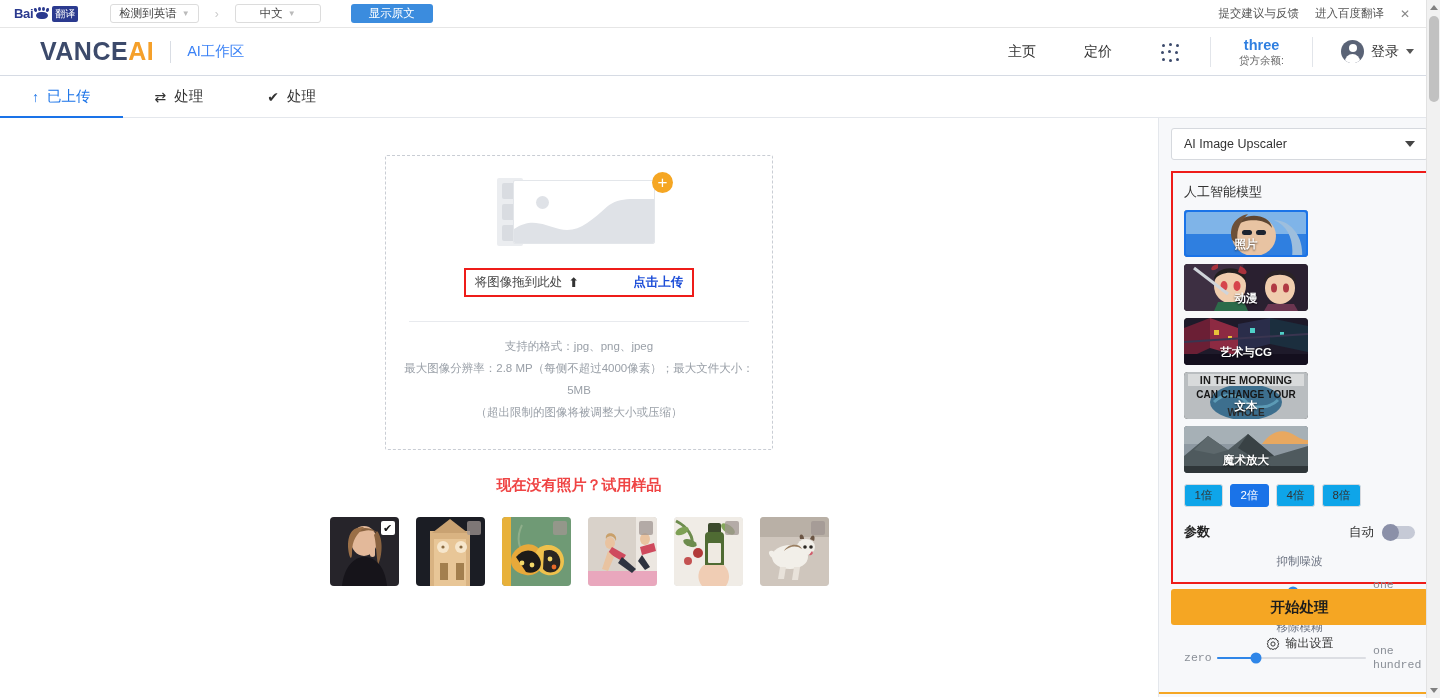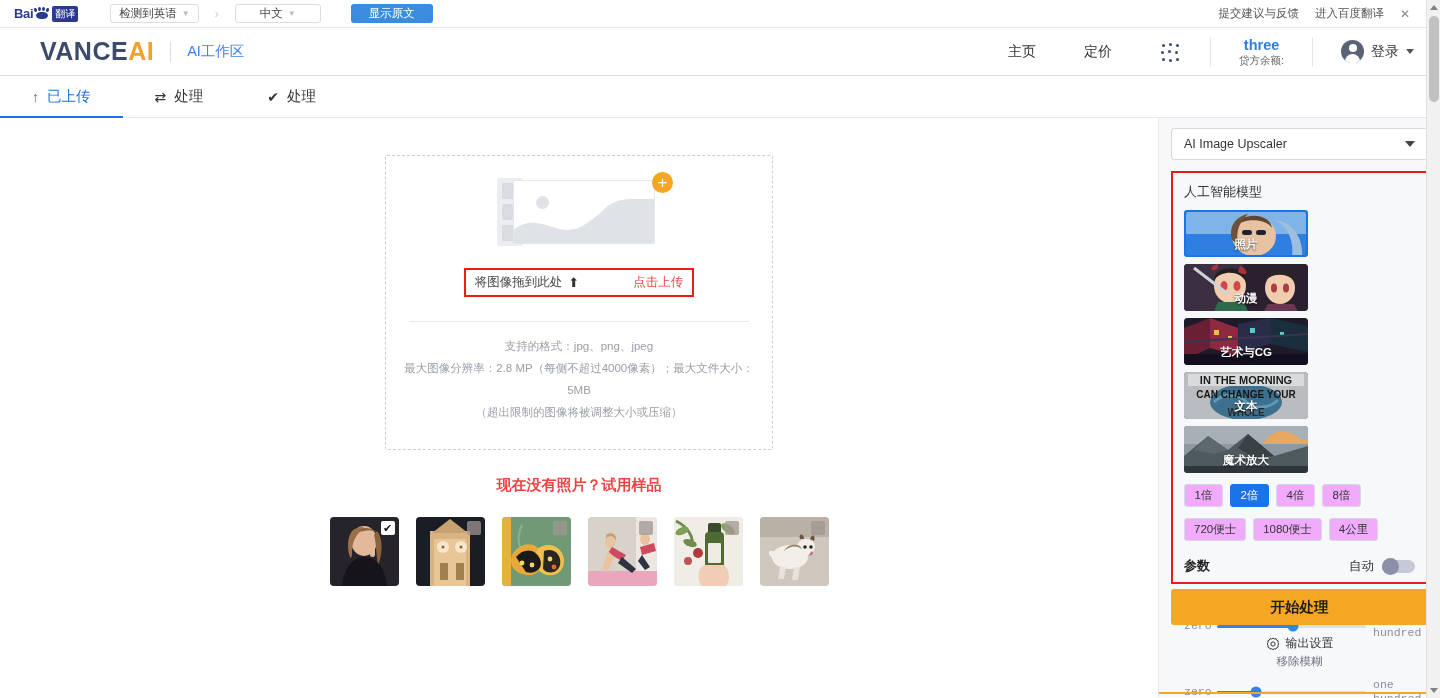--- a/index.html
+++ b/index.html
@@ -146,21 +146,21 @@
     border-radius: 50%; background: #f5a623; color: #fff;
     display: flex; align-items: center; justify-content: center;
     font-size: 17px; line-height: 1; font-weight: 300; cursor: pointer;
   }
   .drag-row {
     border: 2px solid #ee1c19; padding: 4px 9px; margin-top: 6px;
     display: flex; align-items: center; gap: 6px;
     font-size: 12.5px; color: #444; cursor: pointer;
   }
   .drag-row .upl { font-size: 13px; color: #333; }
-  .drag-row .click-up { font-weight: normal; color: #ef4444; margin-left: 48px; }
+  .drag-row .click-up { font-weight: bold; color: #1d4ed8; margin-left: 48px; }
   .dz-divider { width: 340px; height: 1px; background: #e8eaee; margin: 24px 0 14px; }
   .fmt-line { font-size: 11.5px; color: #9aa0a8; text-align: center; line-height: 1.9; }
 
   
   .samples-title { font-size: 15px; font-weight: bold; color: #ef4444; margin-top: 26px; }
   .samples-row { display: flex; gap: 17px; margin-top: 22px; }
   .sample {
     width: 69px; height: 69px; border-radius: 4px; position: relative;
     overflow: hidden; cursor: pointer; background: #ddd;
   }
@@ -196,21 +196,21 @@
     overflow: hidden; cursor: pointer; background: #444;
   }
   .model-card.selected { outline: 2px solid #1a73e8; outline-offset: -2px; }
   .model-card .mlabel {
     position: absolute; left: 0; right: 0; bottom: 5px; text-align: center;
     font-size: 11.5px; color: #fff; font-weight: bold;
     text-shadow: 0 1px 2px rgba(0,0,0,.75);
   }
   .scale-row { display: flex; gap: 7px; margin-top: 11px; flex-wrap: wrap; }
   .pill {
-    min-width: 39px; height: 23px; border: 1px solid #d6d9de; background: #f0abfc;
+    min-width: 39px; height: 23px; border: 1px solid #d6d9de; background: #0ea5e9;
     border-radius: 3px; font-size: 11.5px; color: #333;
     display: flex; align-items: center; justify-content: center; padding: 0 9px; cursor: pointer;
     font-family: "Liberation Sans", sans-serif;
   }
   .pill.active { background: #1a73e8; border-color: #1a73e8; color: #fff; }
   .param-head { display: flex; align-items: center; margin-top: 16px; }
   .param-head .pt { font-size: 13px; color: #222; font-weight: bold; }
   .param-head .auto-lbl { margin-left: auto; font-size: 12.5px; color: #333; margin-right: 8px; }
   .toggle {
     width: 33px; height: 13px; border-radius: 7px; background: #c6cad6;
@@ -561,25 +561,20 @@
         </div>
       </div>
 
       <div class="scale-row">
         <div class="pill">1倍</div>
         <div class="pill active">2倍</div>
         <div class="pill">4倍</div>
         <div class="pill">8倍</div>
       </div>
 
-      <div class="scale-row">
-        <div class="pill">720便士</div>
-        <div class="pill">1080便士</div>
-        <div class="pill">4公里</div>
-      </div>
 
       <div class="param-head">
         <span class="pt">参数</span>
         <span class="auto-lbl">自动</span>
         <span class="toggle">
             <span class="knob"></span>
           </span>
       </div>
 
       <div class="slider-label">抑制噪波</div>

